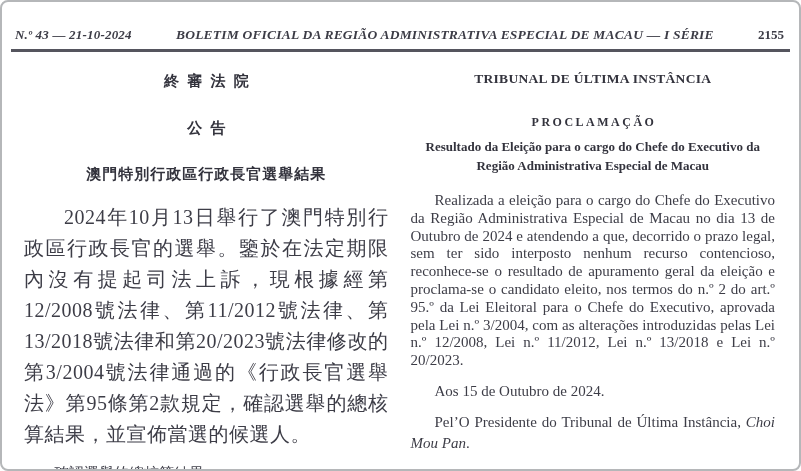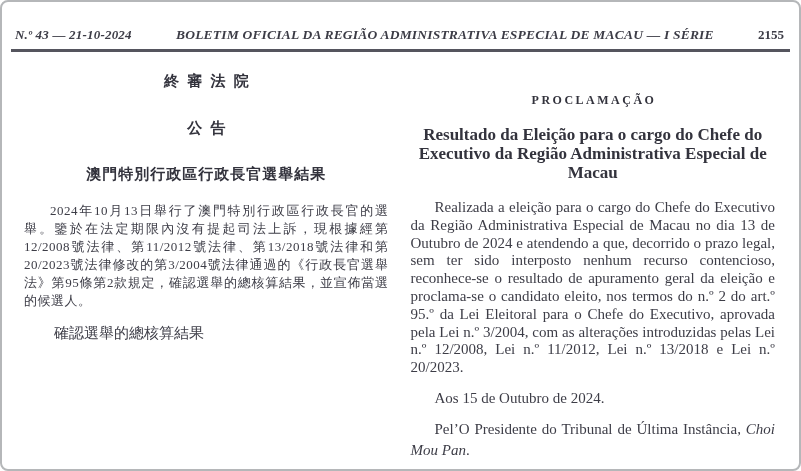--- a/index.html
+++ b/index.html
@@ -65,22 +65,22 @@
   .zh-subject {
     margin-top: 27px;
     text-align: center;
     font-weight: bold;
     font-size: 15px;
     letter-spacing: 1px;
     color: #33333d;
   }
   .zh-body {
     margin-top: 18px;
-    font-size: 13px;
-    line-height: 18px;
+    font-size: 20px;
+    line-height: 31px;
     text-align: justify;
     text-indent: 2em;
     letter-spacing: 0.5px;
   }
   .zh-date {
     margin-top: 14px;
     font-size: 15px;
     text-indent: 2em;
   }
 
@@ -96,24 +96,24 @@
   .pt-type {
     margin-top: 28px;
     text-align: center;
     font-weight: bold;
     font-size: 12px;
     letter-spacing: 2.5px;
     text-indent: 2.5px;
     color: #33333d;
   }
   .pt-subject {
-    margin-top: 17px;
+    margin-top: 7px;
     text-align: center;
     font-weight: bold;
-    font-size: 17px;
+    font-size: 13px;
     line-height: 19px;
     color: #33333d;
   }
   .pt-body {
     margin-top: 17px;
     font-size: 15px;
     line-height: 17.8px;
     text-align: justify;
     text-indent: 1.6em;
   }
@@ -149,20 +149,21 @@
     <section class="col">
       <h2 class="zh-org">終審法院</h2>
       <h3 class="zh-type">公告</h3>
       <h4 class="zh-subject">澳門特別行政區行政長官選舉結果</h4>
       <p class="zh-body">2024年10月13日舉行了澳門特別行政區行政長官的選舉。鑒於在法定期限內沒有提起司法上訴，現根據經第12/2008號法律、第11/2012號法律、第13/2018號法律和第20/2023號法律修改的第3/2004號法律通過的《行政長官選舉法》第95條第2款規定，確認選舉的總核算結果，並宣佈當選的候選人。</p>
       <p class="zh-date">確認選舉的總核算結果</p>
 
     </section>
 
     <section class="col">
+      <h2 class="pt-org">TRIBUNAL DE ÚLTIMA INSTÂNCIA</h2>
       <h3 class="pt-type">PROCLAMAÇÃO</h3>
       <h4 class="pt-subject">Resultado da Eleição para o cargo do Chefe do Executivo da Região Administrativa Especial de Macau</h4>
       <p class="pt-body">Realizada a eleição para o cargo do Chefe do Executivo da Região Administrativa Especial de Macau no dia 13 de Outubro de 2024 e atendendo a que, decorrido o prazo legal, sem ter sido interposto nenhum recurso contencioso, reconhece-se o resultado de apuramento geral da eleição e proclama-se o candidato eleito, nos termos do n.º 2 do art.º 95.º da Lei Eleitoral para o Chefe do Executivo, aprovada pela Lei n.º 3/2004, com as alterações introduzidas pelas Lei n.º 12/2008, Lei n.º 11/2012, Lei n.º 13/2018 e Lei n.º 20/2023.</p>
       <p class="pt-date">Aos 15 de Outubro de 2024.</p>
       <p class="pt-sign"><span>Pel’O Presidente do Tribunal de Última Instância, </span><em>Choi Mou Pan</em><span>.</span></p>
     </section>
 
   </main>
 </div>
 

